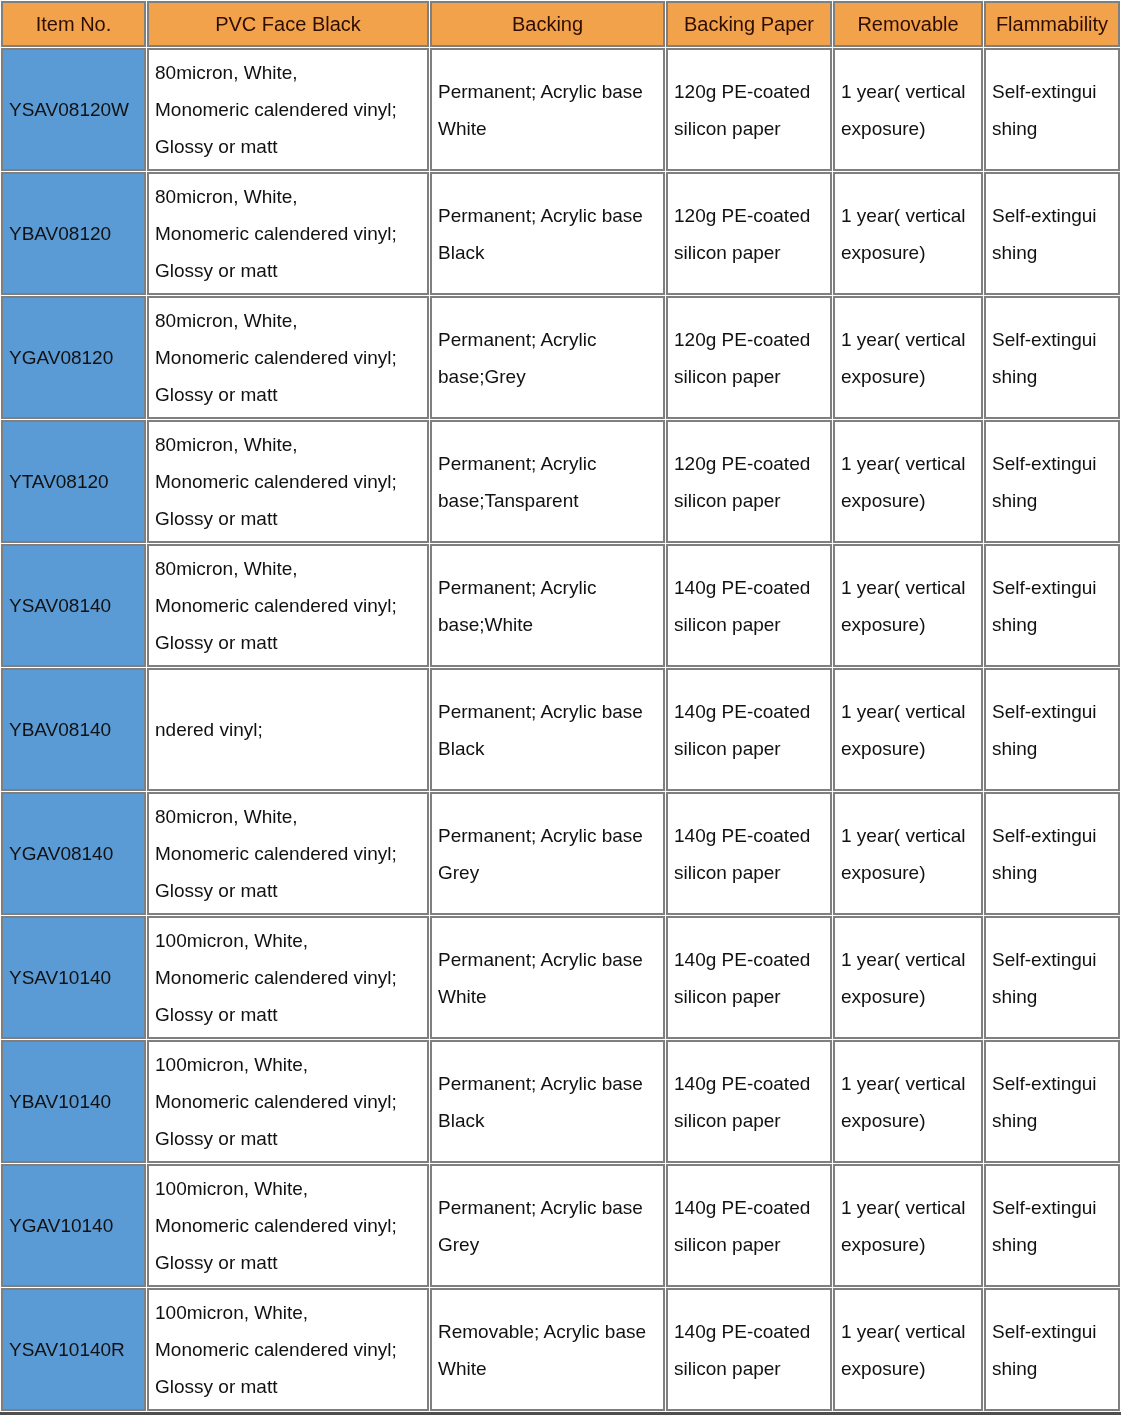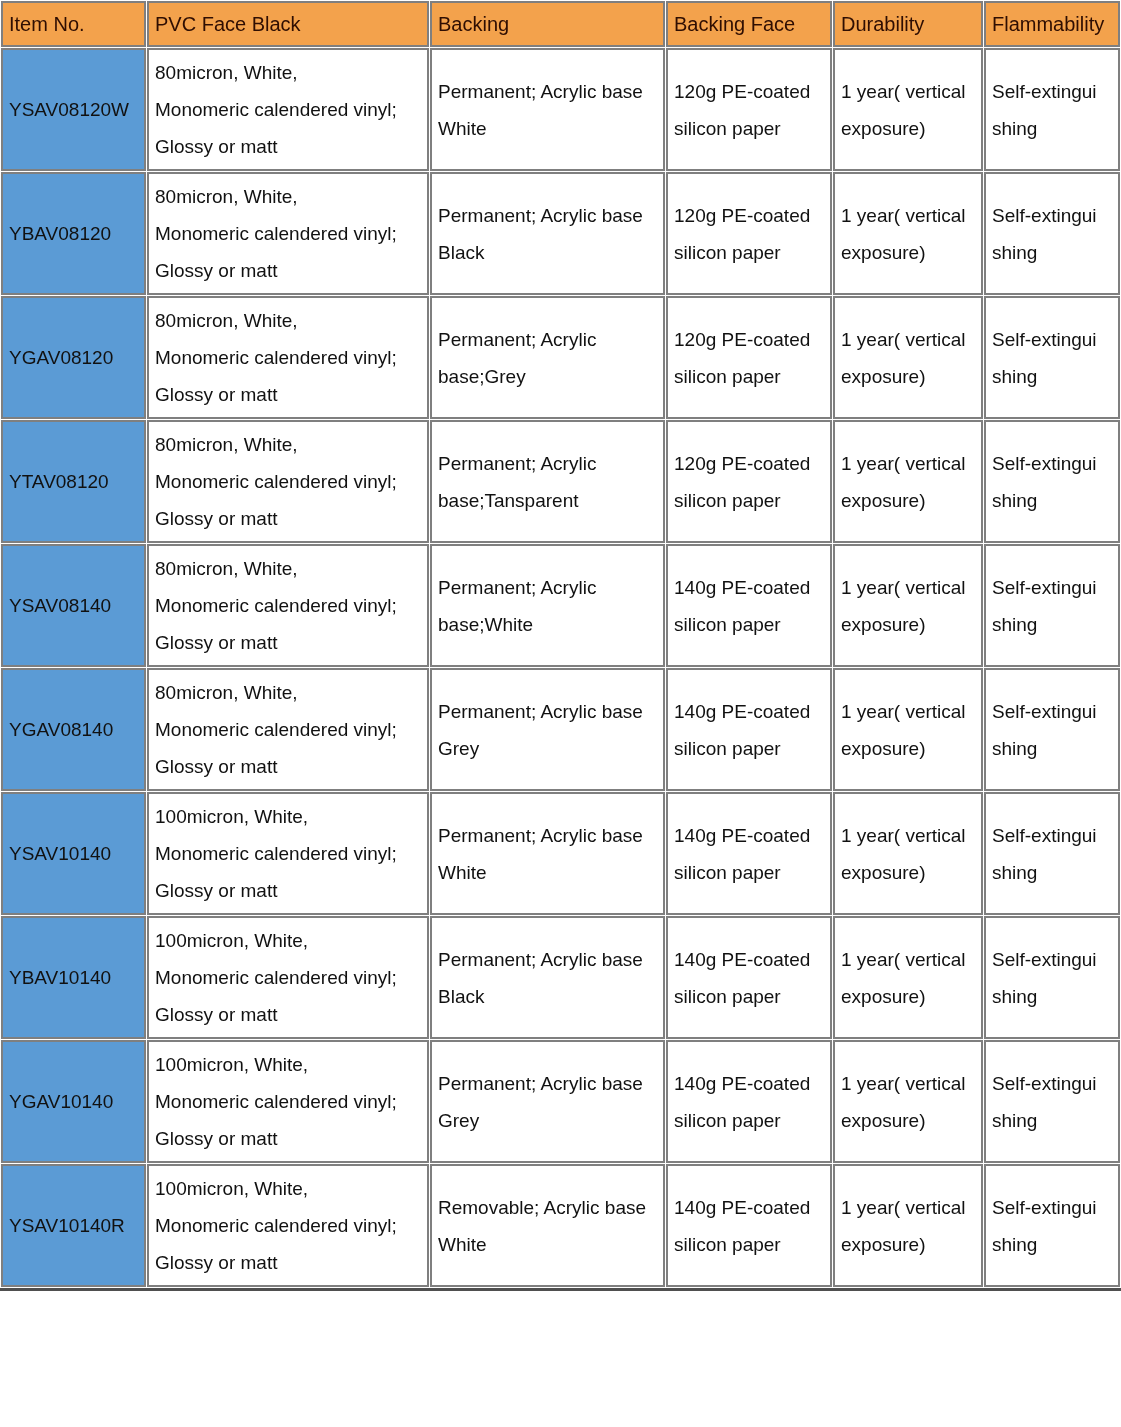--- a/index.html
+++ b/index.html
@@ -22,21 +22,21 @@
   th,td{
     box-sizing:border-box;
     border:2px solid var(--border);
     overflow:hidden;
   }
   th{
     background:var(--header-bg);
     color:var(--header-text);
     font-size:20px;
     font-weight:normal;
-    text-align:left;
+    text-align:center;
     vertical-align:middle;
     height:46px;
     padding:2px 6px;
     margin-left:10px;
   }
   td{
     font-size:19px;
     color:var(--body-text);
     height:123px;
     padding:2px 6px;
@@ -61,22 +61,22 @@
       <col style="width:235px">
     <col style="width:166px">
       <col style="width:150px">
       <col style="width:136px">
   </colgroup>
   <thead>
     <tr>
       <th>Item No.</th>
       <th>PVC Face Black</th>
       <th>Backing</th>
-      <th>Backing Face</th>
-      <th>Durability</th>
+      <th>Backing Paper</th>
+      <th>Removable</th>
       <th>Flammability</th>
     </tr>
   </thead>
   <tbody>
     <tr>
       <td class="c-item">YSAV08120W</td>
       <td>80micron, White,
 Monomeric calendered vinyl;
 Glossy or matt</td>
       <td>Permanent; Acrylic base
@@ -130,20 +130,32 @@
       <td>Self-extingui
 shing</td>
     </tr>
     <tr>
       <td class="c-item">YSAV08140</td>
       <td>80micron, White,
 Monomeric calendered vinyl;
 Glossy or matt</td>
       <td>Permanent; Acrylic
 base;White</td>
+      <td>140g PE-coated
+silicon paper</td>
+      <td>1 year( vertical
+exposure)</td>
+      <td>Self-extingui
+shing</td>
+    </tr>
+    <tr>
+      <td class="c-item">YBAV08140</td>
+      <td>ndered vinyl;</td>
+      <td>Permanent; Acrylic base
+Black</td>
       <td>140g PE-coated
 silicon paper</td>
       <td>1 year( vertical
 exposure)</td>
       <td>Self-extingui
 shing</td>
     </tr>
     <tr>
       <td class="c-item">YGAV08140</td>
       <td>80micron, White,

